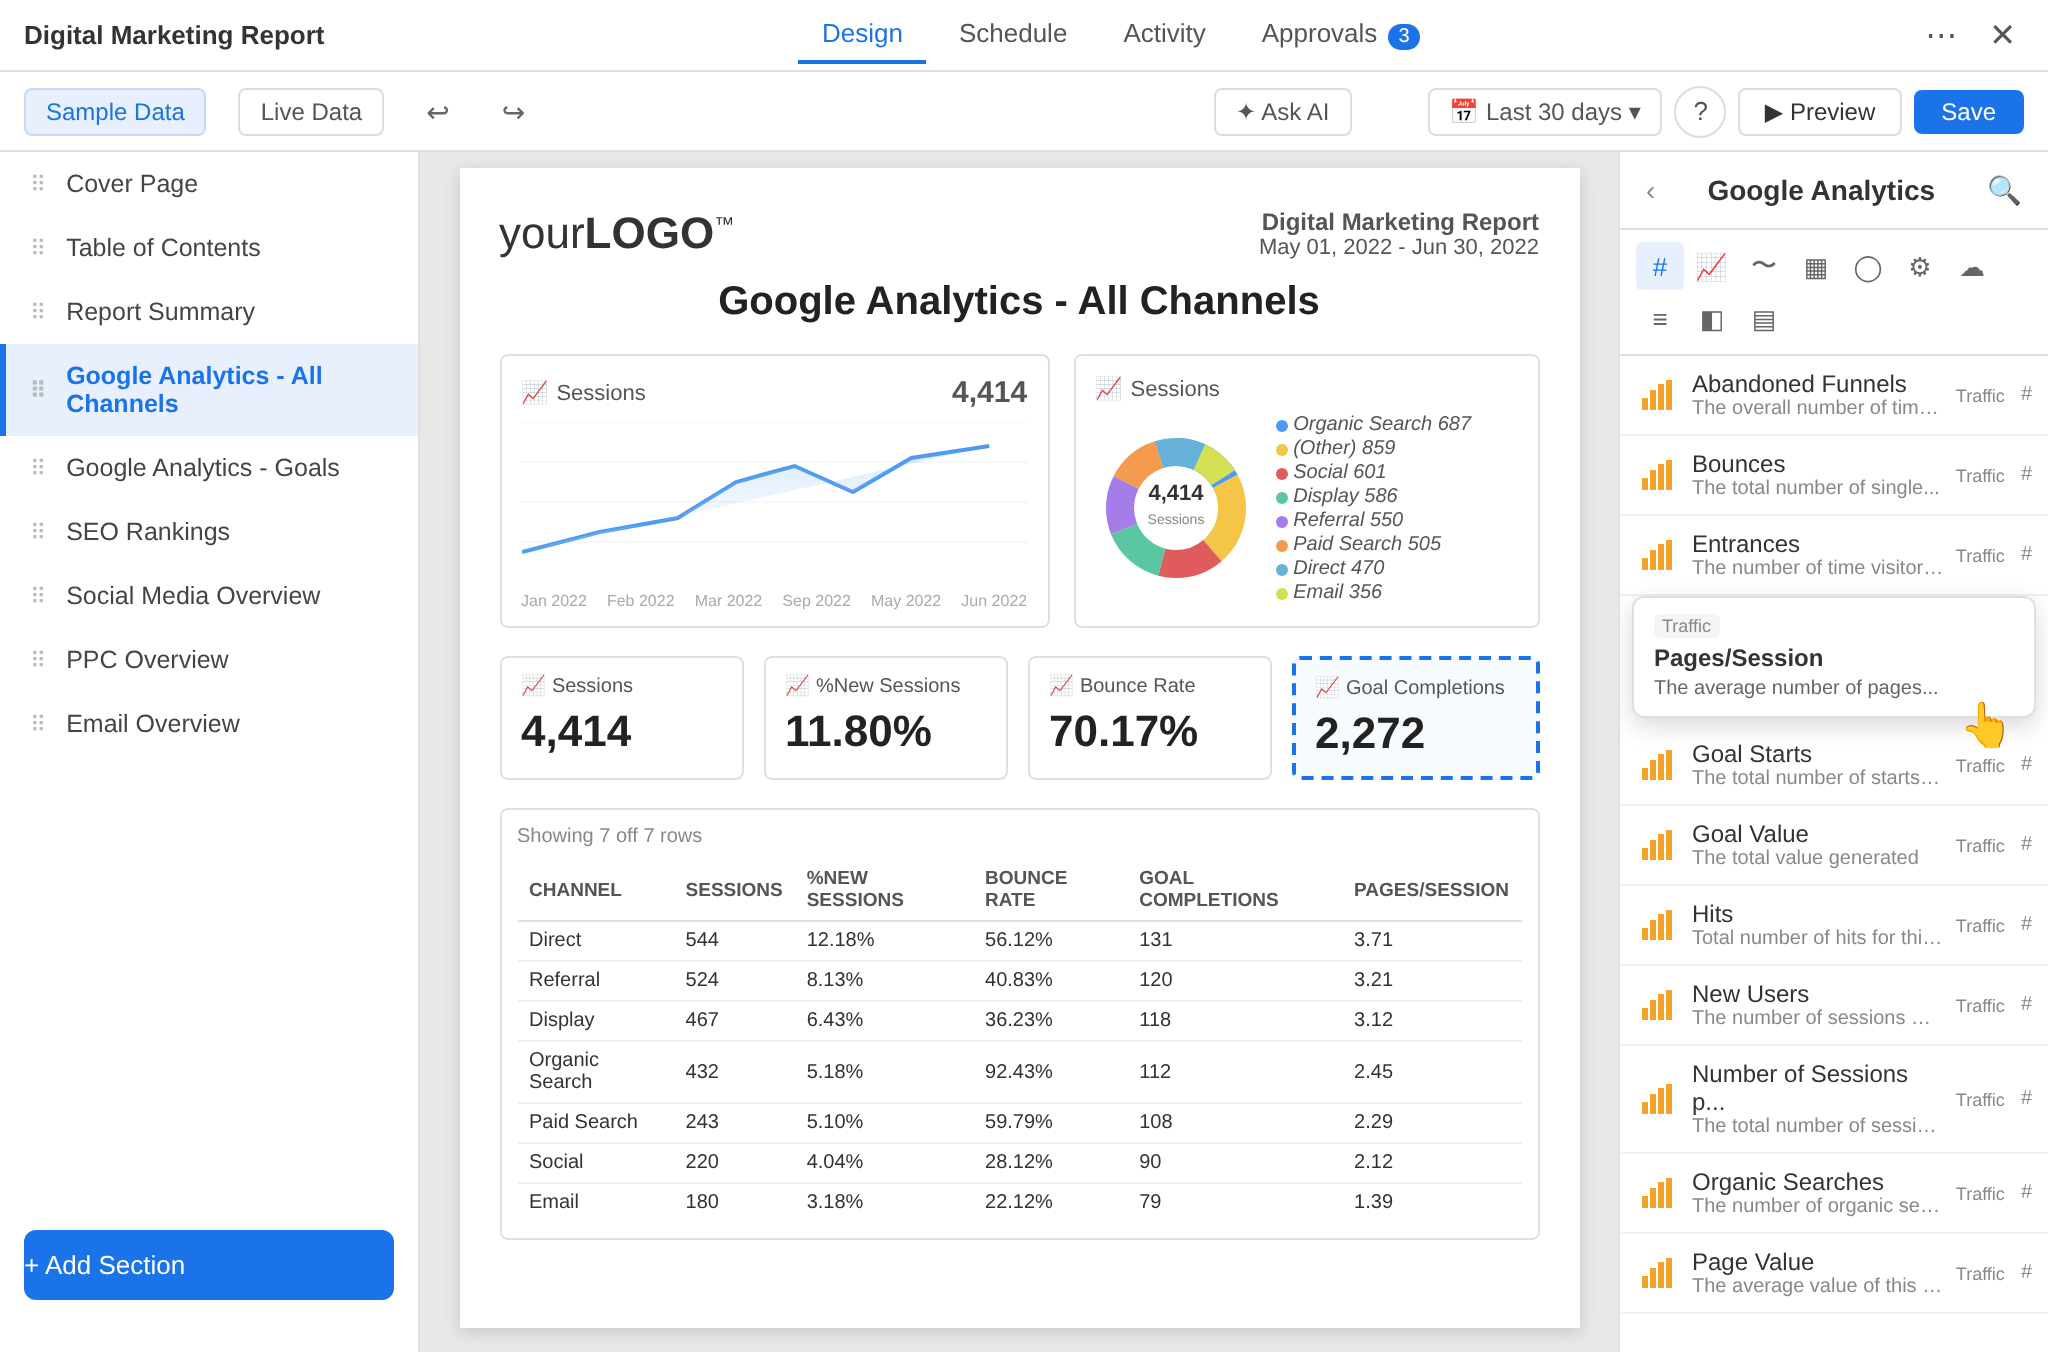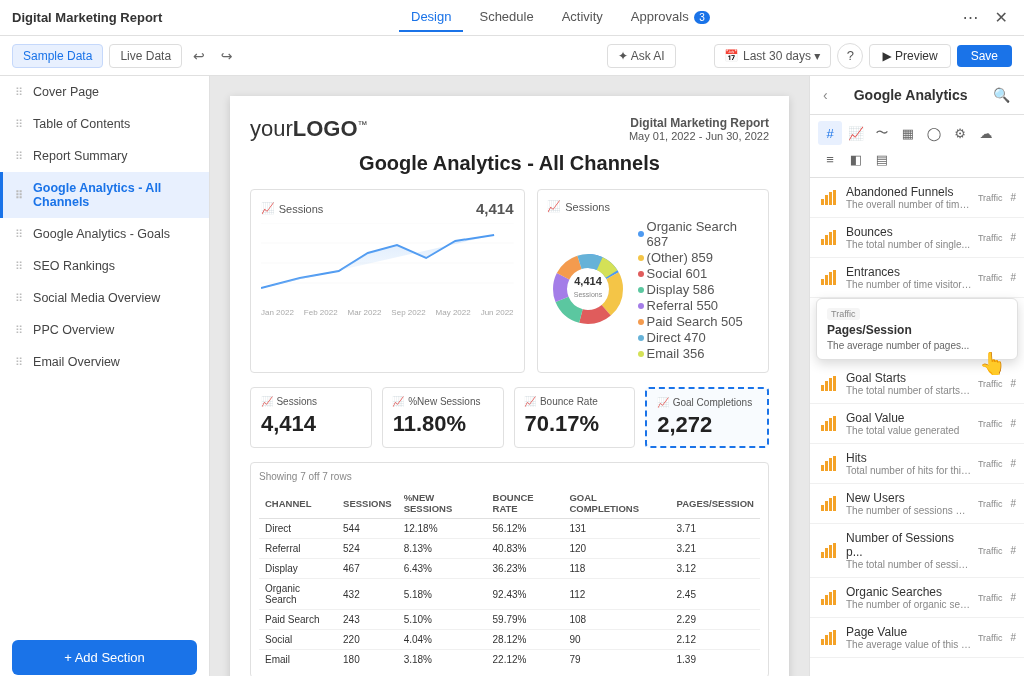--- a/index.html
+++ b/index.html
@@ -9,65 +9,65 @@
     .top-bar { display: flex; align-items: center; justify-content: space-between; background: #fff; border-bottom: 1px solid #e0e0e0; padding: 0 12px; height: 36px; }
     .top-bar-title { font-weight: 600; font-size: 13px; color: #333; }
     .top-tabs { display: flex; gap: 4px; }
     .top-tab { padding: 6px 12px; font-size: 13px; cursor: pointer; color: #555; border-bottom: 2px solid transparent; }
     .top-tab.active { color: #1a73e8; border-bottom: 2px solid #1a73e8; font-weight: 500; }
     .top-actions { display: flex; align-items: center; gap: 8px; }
     .icon-btn { background: none; border: none; cursor: pointer; color: #555; font-size: 16px; padding: 2px 4px; }
 
     
     .toolbar { display: flex; align-items: center; justify-content: space-between; background: #fff; border-bottom: 1px solid #e0e0e0; padding: 0 12px; height: 40px; }
-    .toolbar-left { display: flex; align-items: center; gap: 6px; }
+    .toolbar-left { display: flex; align-items: center; gap: 16px; }
     .btn-sample { background: #e8f0fe; color: #1a73e8; border: 1px solid #c5d8fb; border-radius: 4px; padding: 4px 10px; font-size: 12px; cursor: pointer; font-weight: 500; }
     .btn-live { background: #fff; color: #555; border: 1px solid #ddd; border-radius: 4px; padding: 4px 10px; font-size: 12px; cursor: pointer; }
     .toolbar-icon-btn { background: none; border: none; cursor: pointer; color: #666; font-size: 14px; padding: 3px 5px; }
     .toolbar-right { display: flex; align-items: center; gap: 6px; }
     .btn-ai { background: #fff; border: 1px solid #ddd; border-radius: 4px; padding: 4px 10px; font-size: 12px; cursor: pointer; color: #555; display: flex; align-items: center; gap: 4px; }
     .btn-date { background: #fff; border: 1px solid #ddd; border-radius: 4px; padding: 4px 10px; font-size: 12px; cursor: pointer; color: #555; display: flex; align-items: center; gap: 4px; margin-left: 32px; }
     .btn-help { background: none; border: 1px solid #ddd; border-radius: 50%; width: 26px; height: 26px; cursor: pointer; color: #555; font-size: 13px; }
     .btn-preview { background: #fff; border: 1px solid #ddd; border-radius: 4px; padding: 4px 12px; font-size: 12px; cursor: pointer; color: #333; display: flex; align-items: center; gap: 4px; }
     .btn-save { background: #1a73e8; border: none; border-radius: 4px; padding: 4px 14px; font-size: 12px; cursor: pointer; color: #fff; font-weight: 500; }
     .badge { background: #1a73e8; color: #fff; border-radius: 10px; font-size: 10px; padding: 1px 5px; margin-left: 2px; }
 
     
     .main { display: flex; height: calc(676px - 76px); }
 
     
     .sidebar { width: 210px; background: #fff; border-right: 1px solid #e0e0e0; overflow-y: auto; display: flex; flex-direction: column; flex-shrink: 0; }
     .sidebar-items { flex: 1; overflow-y: auto; }
     .sidebar-item { display: flex; align-items: center; gap: 8px; padding: 9px 12px; cursor: pointer; color: #444; font-size: 12.5px; border-left: 3px solid transparent; }
     .sidebar-item.active { background: #e8f0fe; border-left: 3px solid #1a73e8; color: #1a73e8; font-weight: 600; }
     .sidebar-item .drag-icon { color: #bbb; font-size: 11px; margin-right: 2px; }
-    .add-section-btn { background: #1a73e8; color: #fff; border: none; border-radius: 6px; padding: 10px 0; font-size: 13px; cursor: pointer; font-weight: 500; margin: 1px 12px; text-align: center; }
-
-    
-    .canvas { flex: 1; background: #e8e8e8; overflow-y: auto; display: flex; justify-content: center; align-items: flex-start; padding: 20px; }
+    .add-section-btn { background: #1a73e8; color: #fff; border: none; border-radius: 6px; padding: 10px 0; font-size: 13px; cursor: pointer; font-weight: 500; margin: 26px 12px; text-align: left; }
+
+    
+    .canvas { flex: 1; background: #e8e8e8; overflow-y: auto; display: flex; justify-content: center; align-items: flex-start; padding: 8px; }
     .report-page { background: #fff; width: 560px; min-height: 580px; box-shadow: 0 2px 8px rgba(0,0,0,0.15); padding: 20px; }
 
     
     .report-header { display: flex; justify-content: space-between; align-items: flex-start; margin-bottom: 10px; }
     .report-logo { font-size: 22px; font-weight: 300; }
     .report-logo span { font-weight: 700; }
     .report-title-block { text-align: right; font-size: 11px; color: #555; }
     .report-title-block .title { font-weight: 600; font-size: 12px; }
     .report-main-title { text-align: center; font-size: 20px; font-weight: 600; margin-bottom: 14px; color: #222; }
 
     .charts-row { display: flex; gap: 12px; margin-bottom: 14px; }
     .chart-box { border: 1px solid #e0e0e0; border-radius: 4px; padding: 10px; flex: 1; }
     .chart-label { font-size: 11px; color: #555; margin-bottom: 6px; display: flex; align-items: center; gap: 4px; }
     .chart-value { font-size: 15px; font-weight: 700; text-align: right; }
 
     
     .line-chart { height: 80px; position: relative; }
     
     .donut-chart-wrap { display: flex; align-items: center; gap: 10px; }
-    .donut-legend { font-size: 13px; color: #555; }
+    .donut-legend { font-size: 10px; color: #555; font-style: italic; }
     .donut-legend-item { display: flex; align-items: center; gap: 3px; margin-bottom: 1px; }
     .donut-dot { width: 6px; height: 6px; border-radius: 50%; flex-shrink: 0; }
 
     
     .metrics-row { display: flex; gap: 10px; margin-bottom: 14px; }
     .metric-card { border: 1px solid #e0e0e0; border-radius: 4px; padding: 8px 10px; flex: 1; }
     .metric-card.dashed { border: 2px dashed #1a73e8; background: rgba(26,115,232,0.03); }
     .metric-label { font-size: 10px; color: #555; display: flex; align-items: center; gap: 3px; }
     .metric-value { font-size: 22px; font-weight: 700; color: #222; margin-top: 4px; }
 

